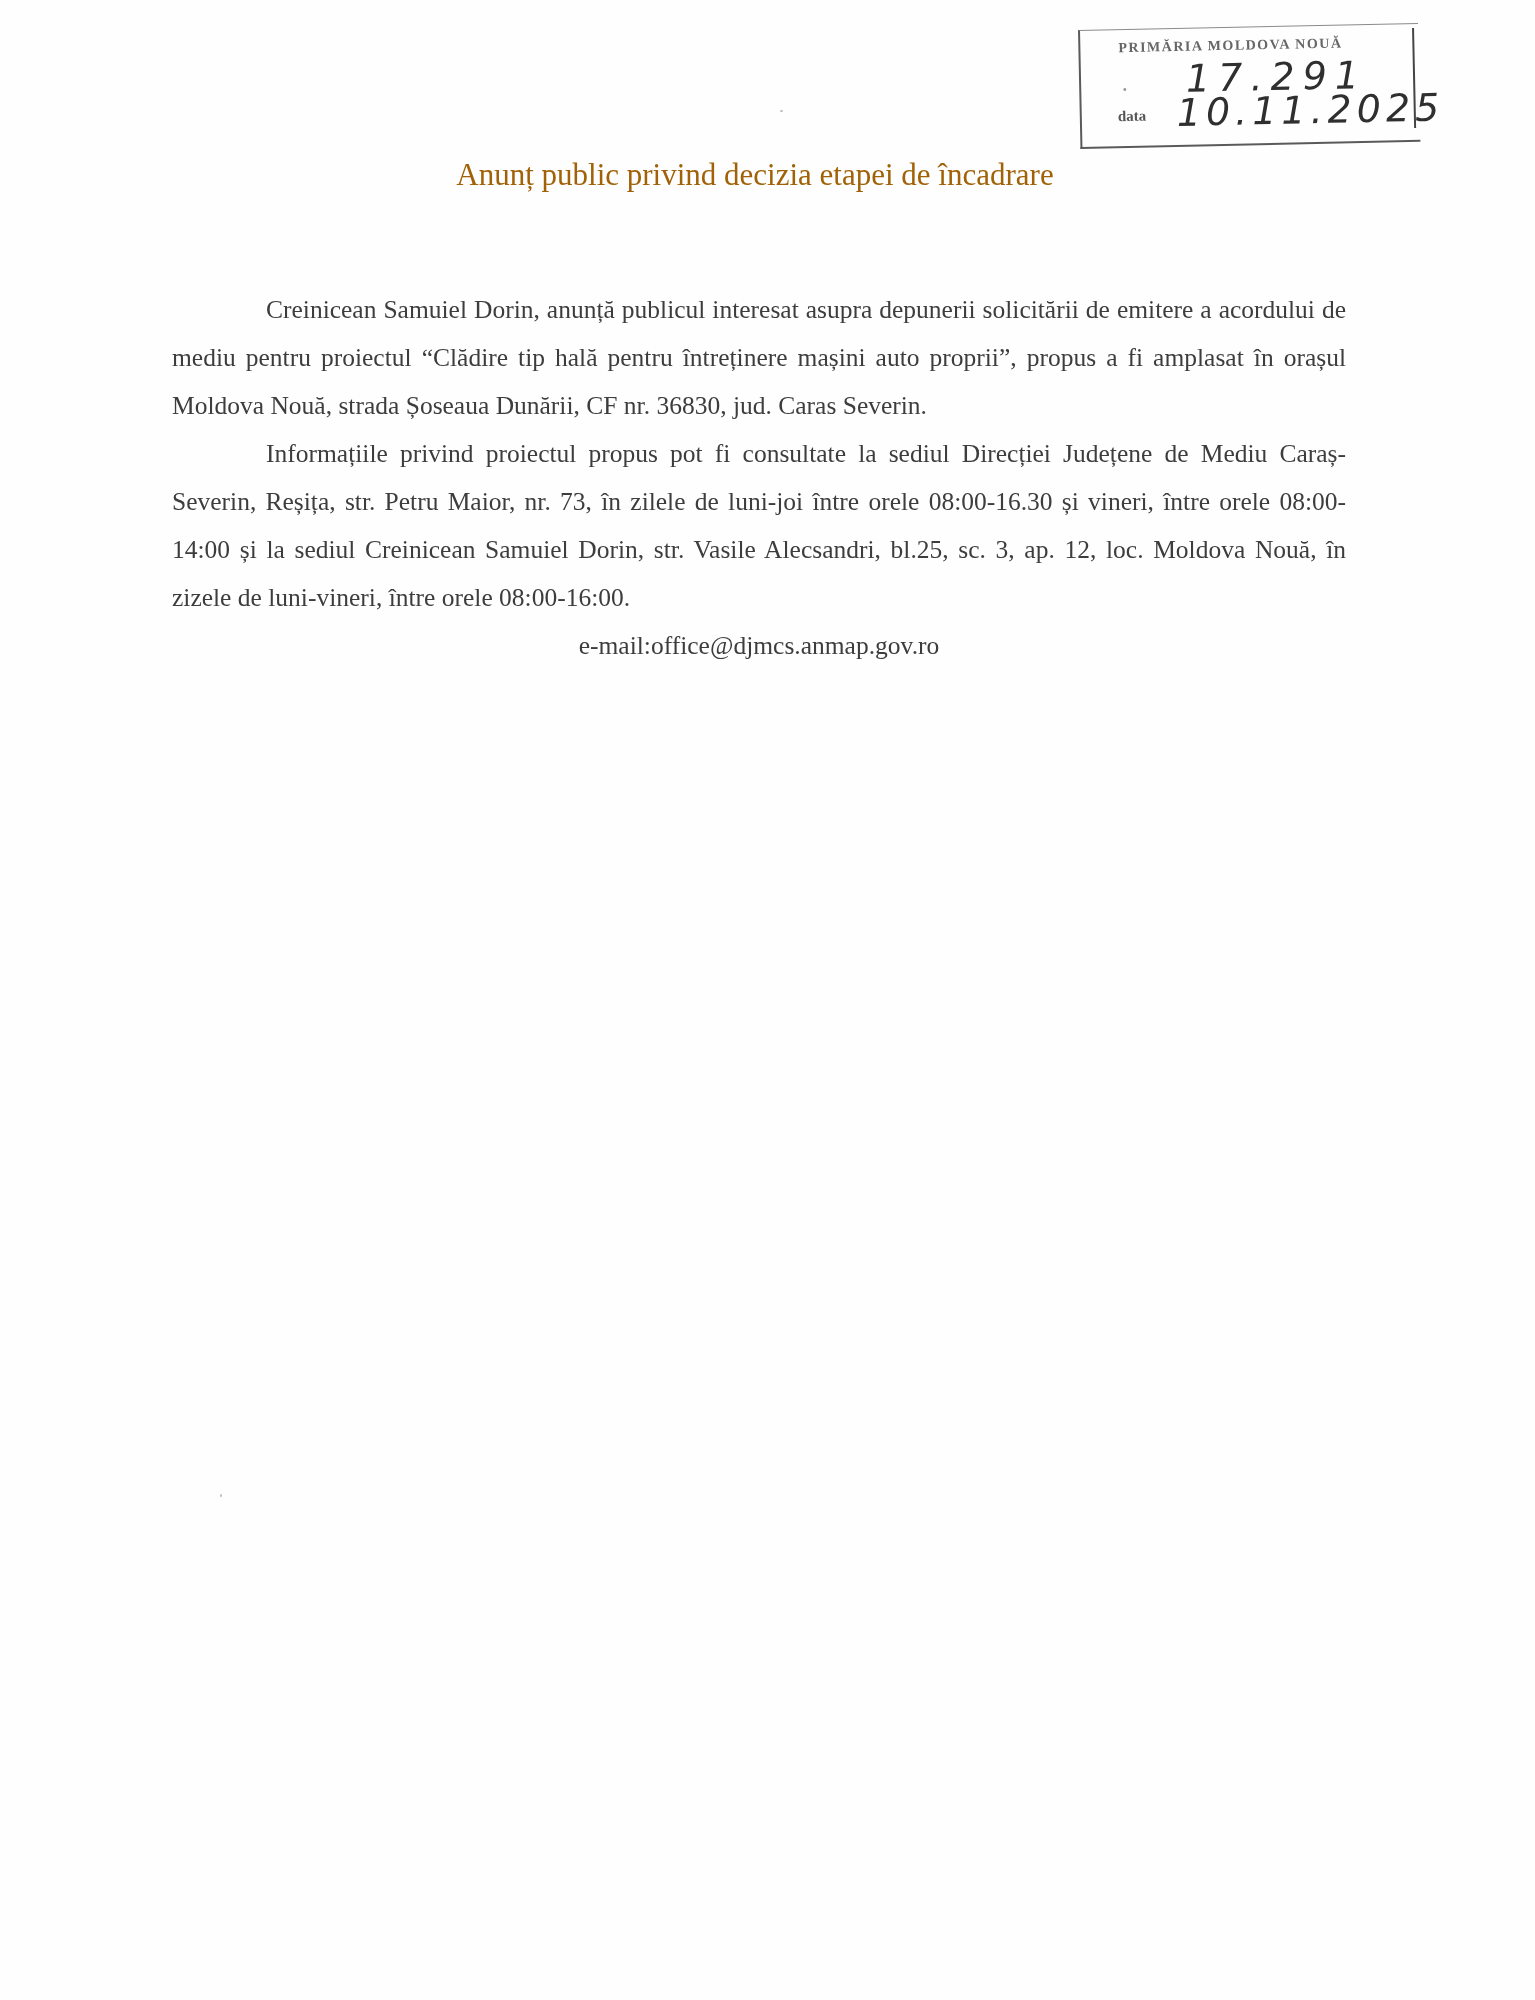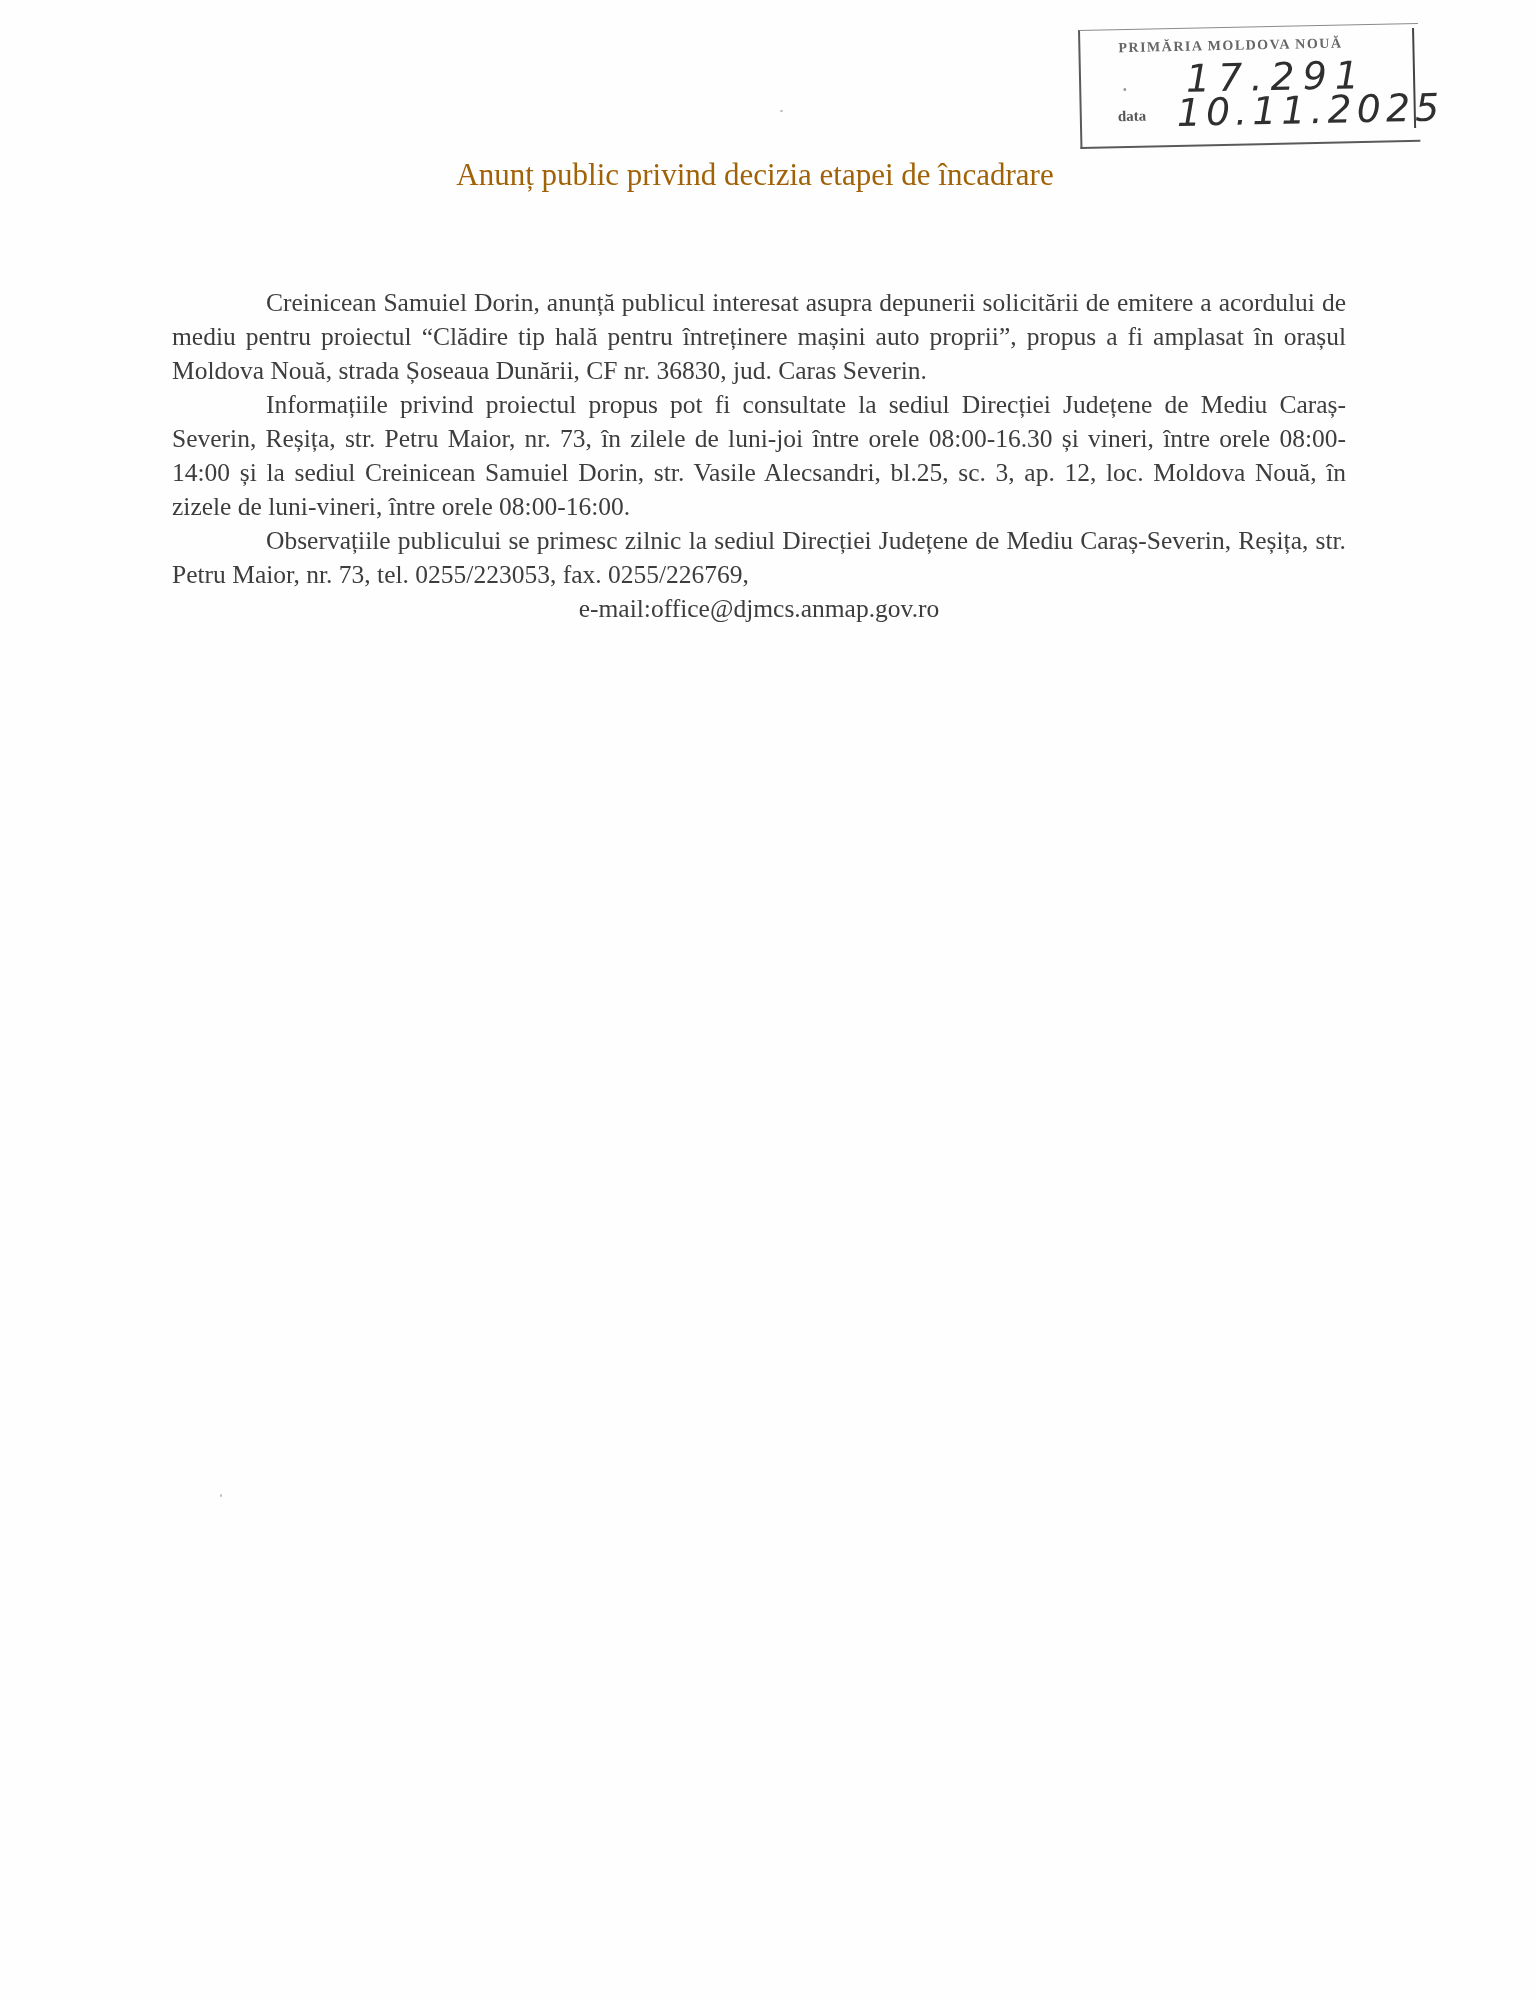--- a/index.html
+++ b/index.html
@@ -107,21 +107,21 @@
       white-space: nowrap;
     }
 
     
     .body-text {
       position: absolute;
       left: 172px;
       top: 286px;
       width: 1174px;
       font-size: 25.5px;
-      line-height: 34px;
+      line-height: 48px;
       text-align: justify;
       color: #3d3d3d;
     }
     .body-text p {
       margin: 0;
       text-indent: 94px;
     }
     .line-end {
       text-align: center;
     }
@@ -143,21 +143,18 @@
     <span class="stamp-dot"></span>
     <span class="stamp-date-label">data</span>
     <span class="stamp-date">10.11.2025</span>
   </div>
 
   <div class="title">Anunț public privind decizia etapei de încadrare</div>
 
   <div class="body-text">
     <p>Creinicean Samuiel Dorin, anunță publicul interesat asupra depunerii solicitării de emitere a acordului de mediu pentru proiectul “Clădire tip hală pentru întreținere mașini auto proprii”, propus a fi amplasat în orașul Moldova Nouă, strada Șoseaua Dunării, CF nr. 36830, jud. Caras Severin.</p>
     <p>Informațiile privind proiectul propus pot fi consultate la sediul Direcției Județene de Mediu Caraș-Severin, Reșița, str. Petru Maior, nr. 73, în zilele de luni-joi între orele 08:00-16.30 și vineri, între orele 08:00-14:00 și la sediul Creinicean Samuiel Dorin, str. Vasile Alecsandri, bl.25, sc. 3, ap. 12, loc. Moldova Nouă, în zizele de luni-vineri, între orele 08:00-16:00.</p>
-    <p>
-      <span>Observațiile publicului se primesc zilnic la sediul Direcției Județene de Mediu Caraș-Severin, Reșița, str. Petru Maior, nr. 73, tel. 0255/223053, fax. 0255/226769,</span>
-    </p>
     <div class="line-end">e-mail:office@djmcs.anmap.gov.ro</div>
   </div>
 
   <span class="speck" style="left:780px;top:110px;width:3px;height:2px;"></span>
   <span class="speck" style="left:220px;top:1494px;width:2px;height:3px;"></span>
 </div>
 
 </body></html>

